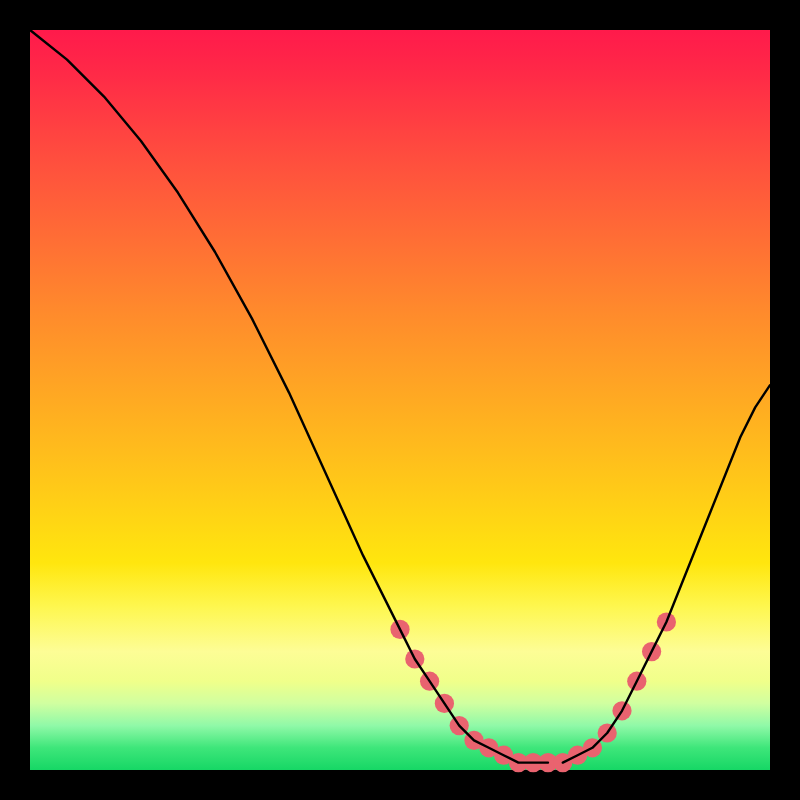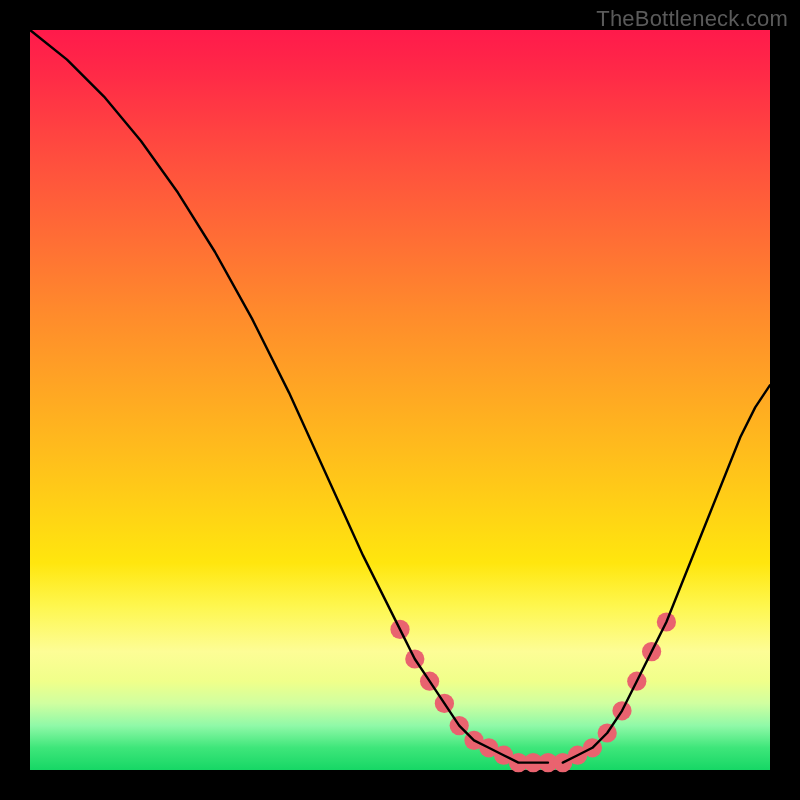--- a/index.html
+++ b/index.html
@@ -90,14 +90,13 @@
         <circle cx="606.80" cy="651.20" r="9.62" fill="#e9636f"></circle>
         <circle cx="621.60" cy="621.60" r="9.62" fill="#e9636f"></circle>
         <circle cx="636.40" cy="592.00" r="9.62" fill="#e9636f"></circle>
       </g>
     <g id="line-layer">
         <path d="M0.00,0.00 L37.00,29.60 L74.00,66.60 L111.00,111.00 L148.00,162.80 L185.00,222.00 L222.00,288.60 L259.00,362.60 L296.00,444.00 L333.00,525.40 L370.00,599.40 L384.80,629.00 L399.60,651.20 L414.40,673.40 L429.20,695.60 L444.00,710.40 L458.80,717.80 L473.60,725.20 L488.40,732.60 L503.20,732.60 L518.00,732.60" fill="none" stroke="#000" stroke-width="2.4" stroke-linecap="round" stroke-linejoin="round"></path>
         <path d="M532.80,732.60 L547.60,725.20 L562.40,717.80 L577.20,703.00 L592.00,680.80 L606.80,651.20 L621.60,621.60 L636.40,592.00 L651.20,555.00 L666.00,518.00 L680.80,481.00 L695.60,444.00 L710.40,407.00 L725.20,377.40 L740.00,355.20" fill="none" stroke="#000" stroke-width="2.4" stroke-linecap="round" stroke-linejoin="round"></path>
       </g>
   </svg>
 
-  <div class="watermark">TheBottleneck.com</div>
 </div>
 
 </body></html>

